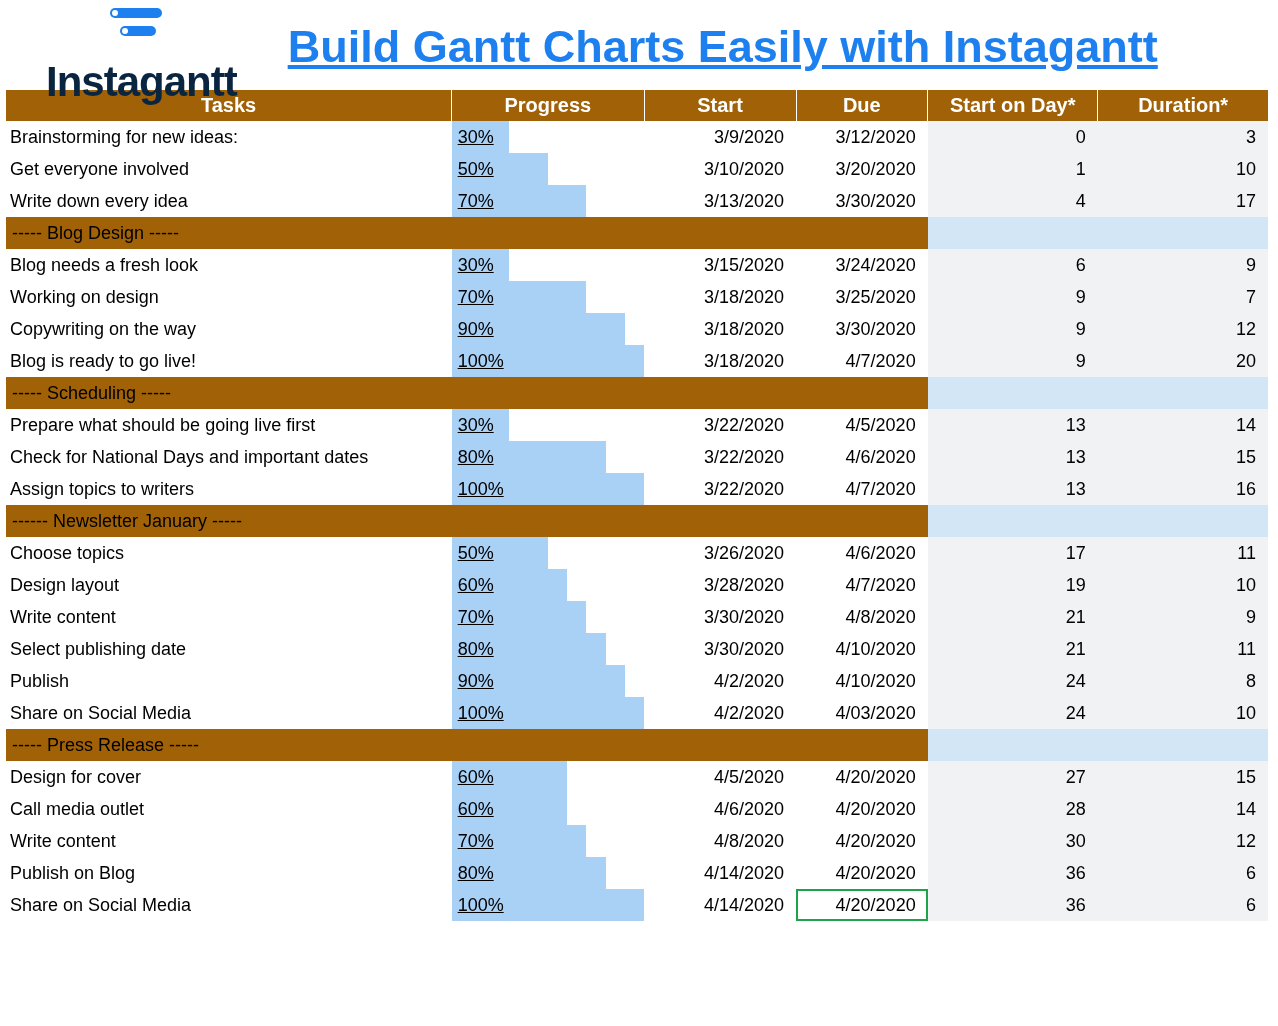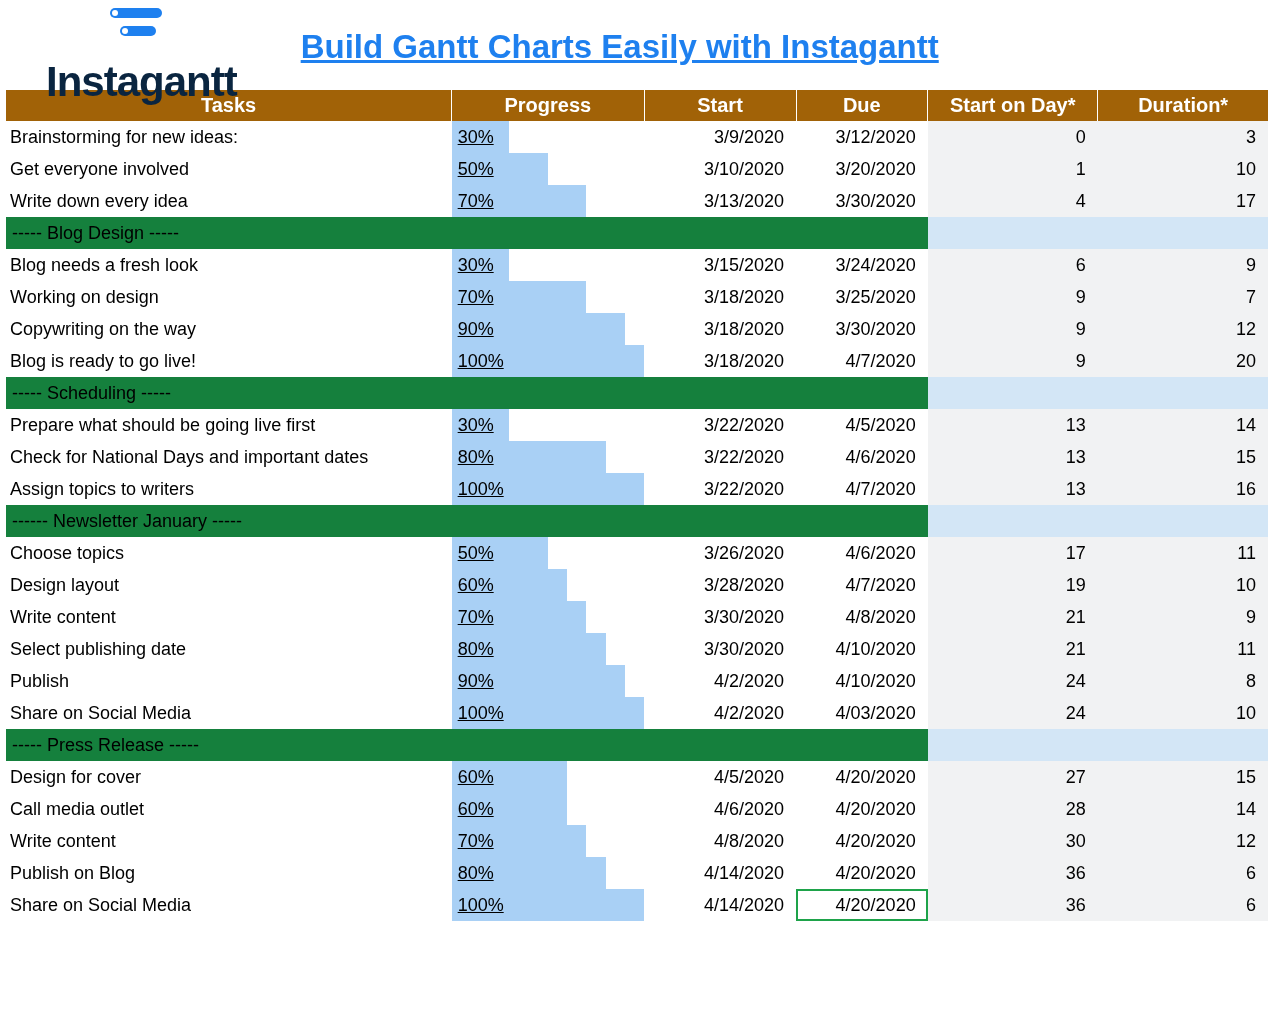--- a/index.html
+++ b/index.html
@@ -22,25 +22,25 @@
     .logo-block { display: flex; align-items: center; gap: 20px; flex-direction: column; }
     .logo-icon { width: 62px; height: 50px; position: relative; }
     .logo-icon svg { width: 100%; height: 100%; display: block; }
     .logo-text {
       font-size: 42px;
       font-weight: 700;
       color: #0a2540;
       letter-spacing: -1px;
     }
     .title-link {
-      font-size: 33px;
+      font-size: 45px;
       font-weight: 700;
       color: #1e80ef;
       text-decoration: underline;
-      margin-left: 44px;
+      margin-left: 31px;
     }
     table {
       border-collapse: collapse;
       width: 100%;
       table-layout: fixed;
     }
     col.col-tasks   { width: 440px; }
     col.col-progress{ width: 190px; }
     col.col-start   { width: 150px; }
     col.col-due     { width: 130px; }
@@ -69,21 +69,21 @@
     td.progress-cell { text-align: left; padding-right: 8px; position: relative; text-decoration: underline; }
     td.progress-cell .bar {
       position: absolute; left: 0; top: 0; bottom: 0;
       background: #a9d0f5;
       z-index: 0;
     }
     td.progress-cell .val { position: relative; z-index: 1; }
     td.date-cell { text-align: right; padding-right: 12px; }
     td.num-cell  { text-align: right; padding-right: 12px; background: #f1f2f3; }
     tr.section-row td {
-      background: #15803d;
+      background: #a16207;
       font-weight: 400;
       padding-left: 6px;
     }
     tr.section-row td.num-cell { background: #d3e6f6; }
     td.selected-cell {
       outline: 2px solid #1ea34a;
       outline-offset: -2px;
     }
   </style>
 </head>

